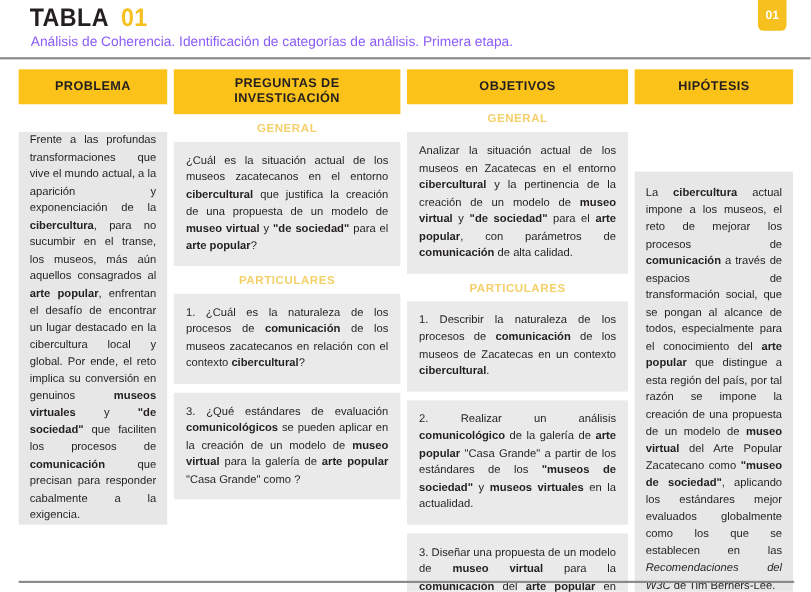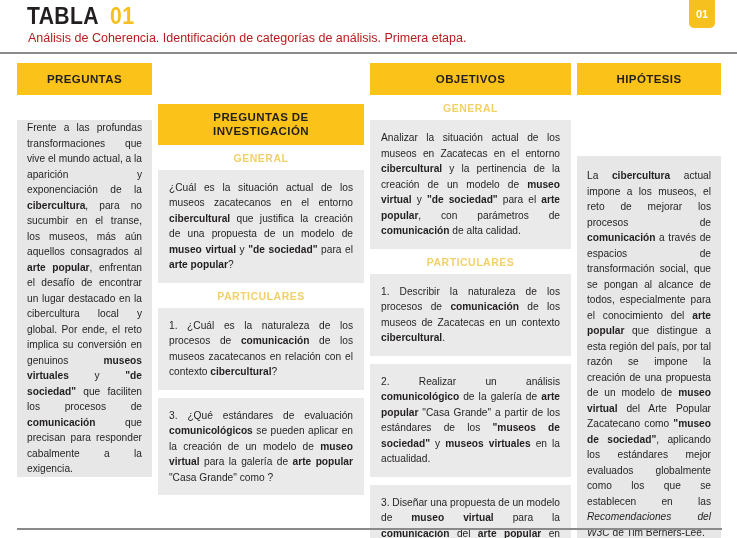--- a/index.html
+++ b/index.html
@@ -51,21 +51,21 @@
     display: inline-block;
     transform: scaleX(0.92);
     transform-origin: left center;
     margin-left: 5px;
   }
   .subtitle {
     position: absolute;
     left: 28px;
     top: 31px;
     font-size: 12.5px;
-    color: #b91c1c;
+    color: #8b5cf6;
     line-height: 1.2;
     white-space: nowrap;
   }
   .corner-badge {
     position: absolute;
     right: 22px;
     top: -8px;
     width: 26px;
     height: 36px;
     background: #f6c01e;
@@ -112,21 +112,21 @@
     letter-spacing: 0.4px;
     text-align: center;
     padding: 9px 4px;
     min-height: 32px;
     display: flex;
     align-items: center;
     justify-content: center;
     line-height: 1.25;
     box-sizing: border-box;
   }
-  .col-head.two-line { padding: 6px 8px; margin-top: 41px; }
+  .col-head.two-line { padding: 6px 8px; }
 
   .section-label {
     color: #f3d06a;
     font-size: 10.5px;
     font-weight: bold;
     letter-spacing: 0.5px;
     text-align: center;
     padding: 7px 0 6px 0;
     background: #ffffff;
   }
@@ -169,21 +169,21 @@
       <span class="title-word">TABLA</span><span class="title-num">01</span>
     </div>
     <div class="subtitle">Análisis de Coherencia. Identificación de categorías de análisis. Primera etapa.</div>
     <div class="corner-badge">01</div>
     <div class="header-rule"></div>
   </div>
 
   <div class="table">
 
     <div class="col col-1">
-      <div class="col-head">PREGUNTAS</div>
+      <div class="col-head">PROBLEMA</div>
       <div class="section-label">&nbsp;</div>
       <div class="cell">Frente a las profundas transformaciones que vive el mundo actual, a la aparición y exponenciación de la <b>cibercultura</b>, para no sucumbir en el transe, los museos, más aún aquellos consagrados al <b>arte popular</b>, enfrentan el desafío de encontrar un lugar destacado en la cibercultura local y global. Por ende, el reto implica su conversión en genuinos <b>museos virtuales</b> y <b>"de sociedad"</b> que faciliten los procesos de <b>comunicación</b> que precisan para responder cabalmente a la exigencia.</div>
     </div>
 
     <div class="col col-2">
       <div class="col-head two-line">
         <span>
           <span>PREGUNTAS DE</span><br>
           <span>INVESTIGACIÓN</span>
         </span>

